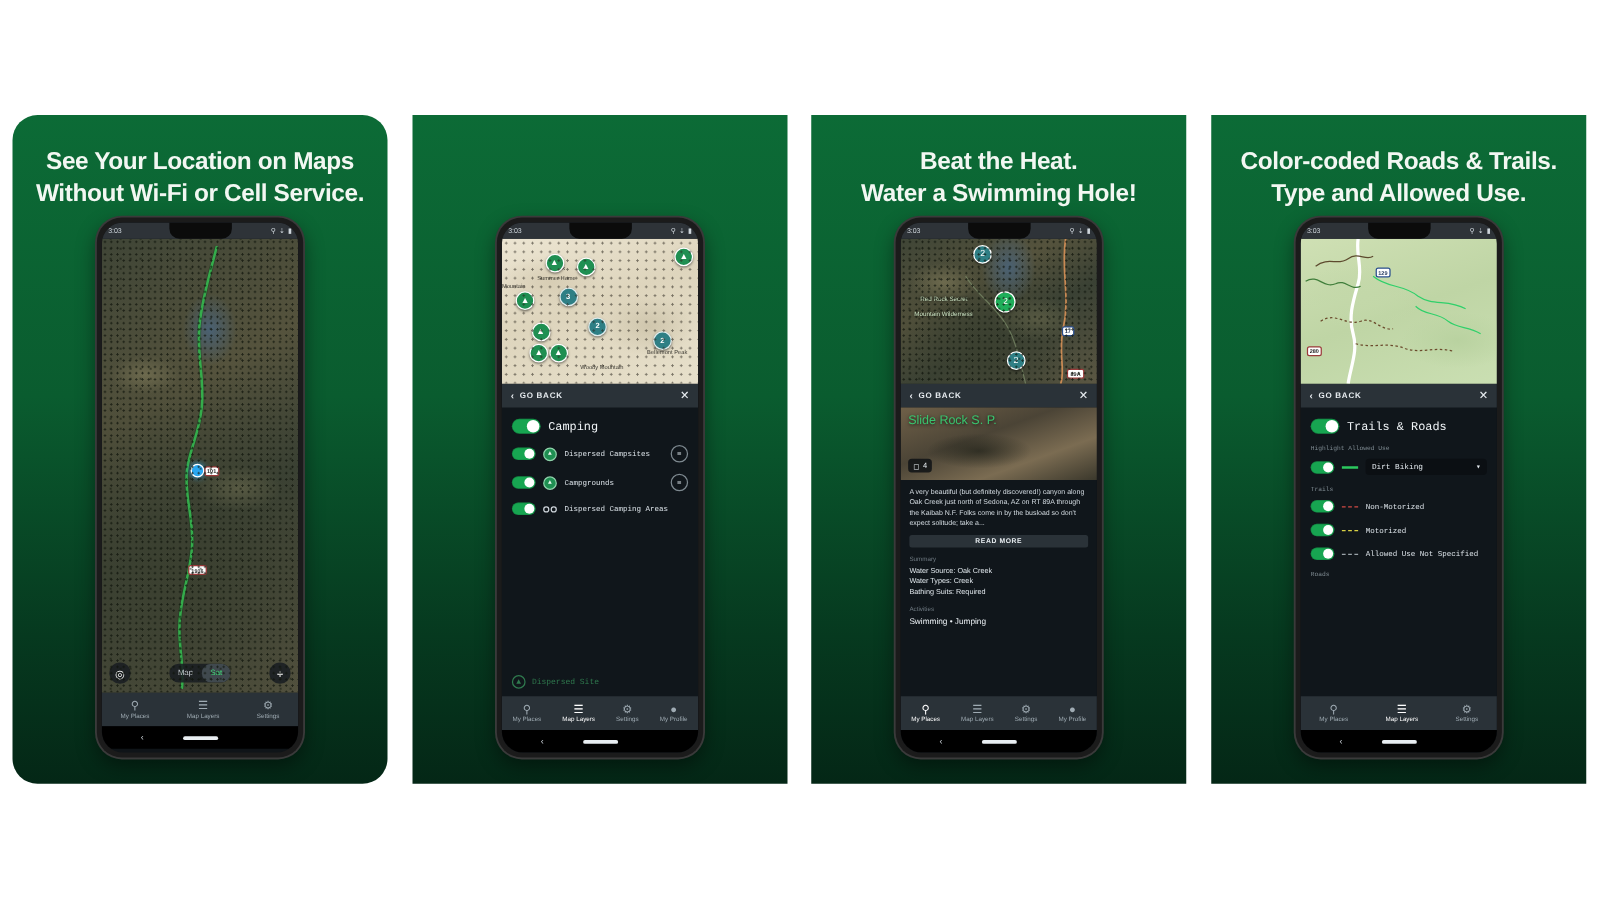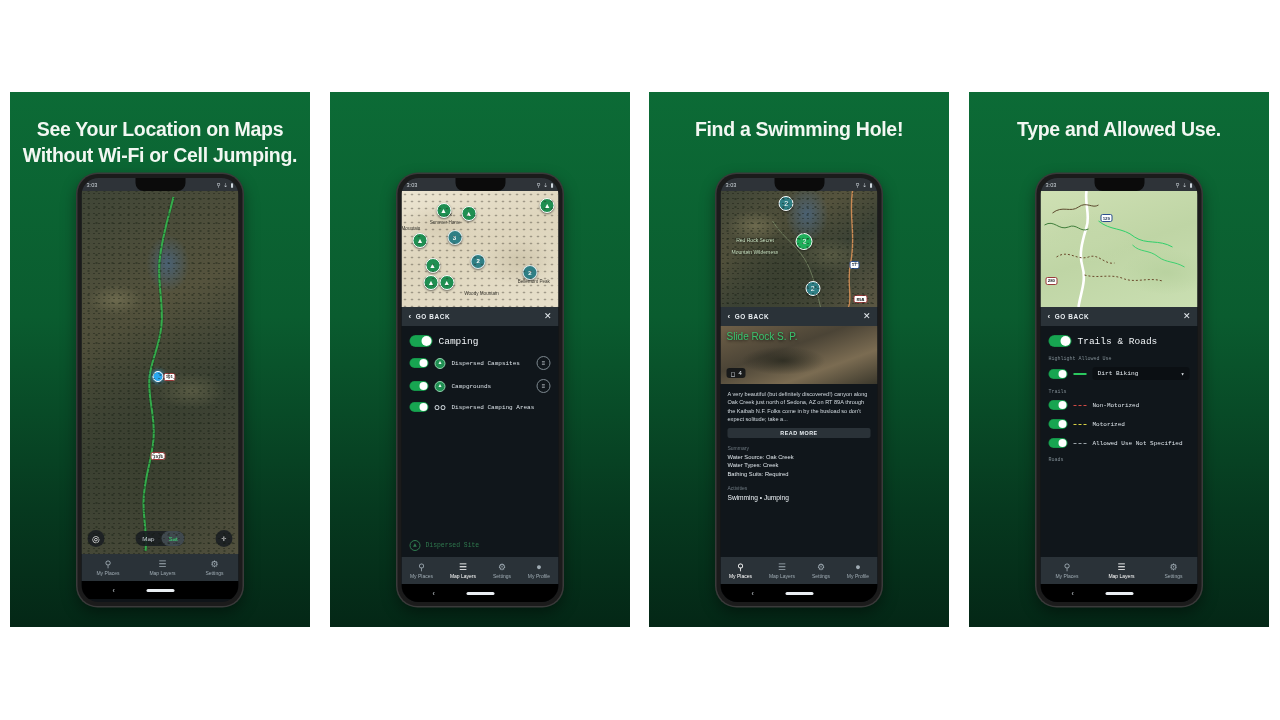--- a/index.html
+++ b/index.html
@@ -8,21 +8,21 @@
     font-family:"Liberation Sans", sans-serif;
     overflow:hidden;
   }
   .stage{position:relative;width:1280px;height:720px;}
 
   .card{
     position:absolute;top:92px;width:300px;height:535px;
     background:linear-gradient(180deg,#0c6b36 0%,#0a5c2f 42%,#06391f 78%,#042716 100%);
     overflow:hidden;
   }
-  .card.c1{left:10px;}
+  .card.c1{left:10px;border-radius:20px;}
   .card.c2{left:330px;}
   .card.c3{left:649px;}
   .card.c4{left:969px;}
 
   .headline{
     color:#f2f7f2;text-align:center;font-weight:700;
     font-size:19.5px;line-height:26px;letter-spacing:-.3px;
     padding:24px 12px 0 12px;
   }
   .headline .ln{display:block;}
@@ -225,21 +225,21 @@
   svg{display:block;}
 </style>
 </head>
 <body>
 
 <div class="stage">
 
   <div class="card c1">
     <div class="headline">
       <span class="ln">See Your Location on Maps</span>
-      <span class="ln">Without Wi-Fi or Cell Jumping.</span>
+      <span class="ln">Without Wi-Fi or Cell Service.</span>
     </div>
 
     <div class="phone">
       <div class="screen">
         <div class="notch"></div>
         <div class="statusbar">
           <span>3:03</span>
           <span class="sb-icons">
             <span>⚲</span>
             <span>⇣</span>
@@ -388,21 +388,22 @@
             <span class="backc">‹</span>
             <span class="bar"></span>
           </div>
         </div>
       </div>
     </div>
   </div>
 
   <div class="card c3">
     <div class="headline">
-      <span class="ln">Find a Swimming Hole!</span>
+      <span class="ln">Beat the Heat.</span>
+      <span class="ln">Water a Swimming Hole!</span>
     </div>
 
     <div class="phone">
       <div class="screen" style="display:flex;flex-direction:column;">
         <div class="notch"></div>
         <div class="statusbar">
           <span>3:03</span>
           <span class="sb-icons">
             <span>⚲</span>
             <span>⇣</span>
@@ -478,20 +479,21 @@
             <span class="backc">‹</span>
             <span class="bar"></span>
           </div>
         </div>
       </div>
     </div>
   </div>
 
   <div class="card c4">
     <div class="headline">
+      <span class="ln">Color-coded Roads &amp; Trails.</span>
       <span class="ln">Type and Allowed Use.</span>
     </div>
 
     <div class="phone">
       <div class="screen" style="display:flex;flex-direction:column;">
         <div class="notch"></div>
         <div class="statusbar">
           <span>3:03</span>
           <span class="sb-icons">
             <span>⚲</span>

